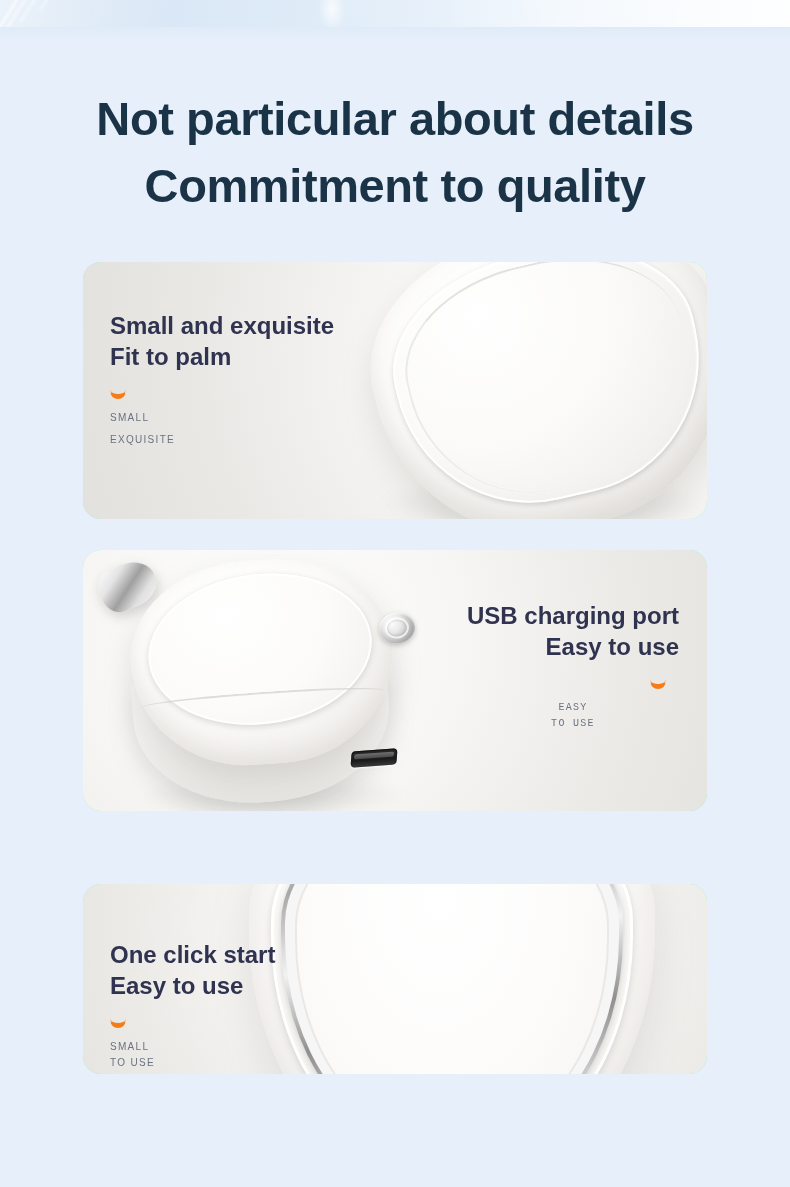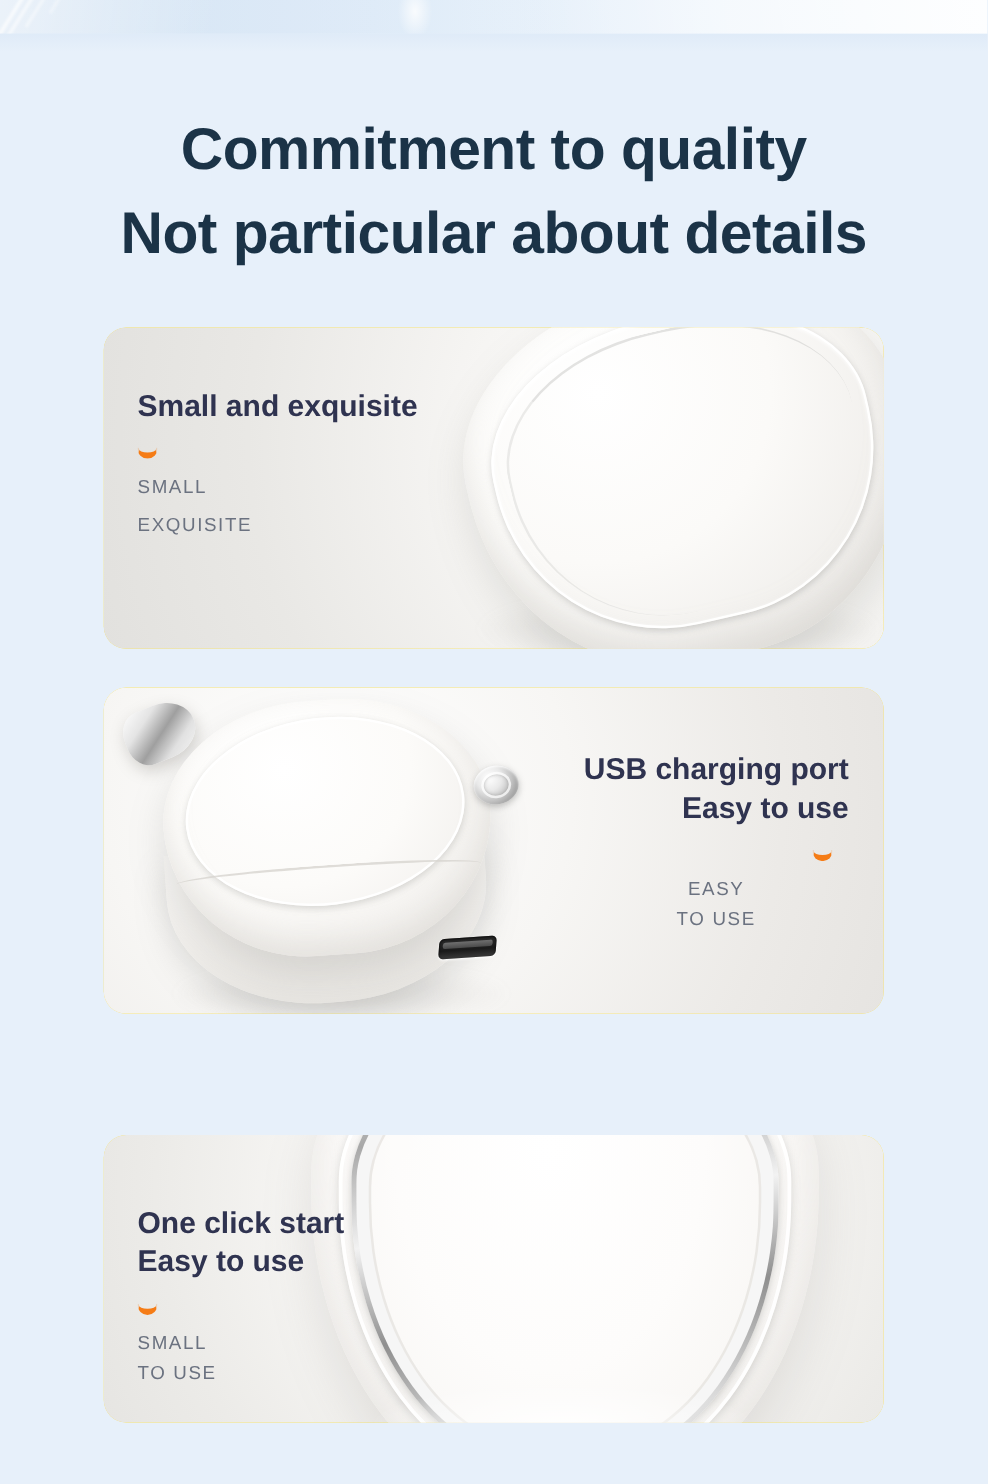--- a/index.html
+++ b/index.html
@@ -66,27 +66,27 @@
     line-height:1.42;
     letter-spacing:-0.4px;
   }
   .headline .line { display:block; white-space:nowrap; }
 
   
   .card {
     position:absolute;
     left:83px;
     width:624px;
-    background:#fde047;
+    background:#86efac;
     border-radius:18px;
     overflow:hidden;
   }
   .card-1 { top:262px; height:257px; }
   .card-2 { top:550px; height:261px; }
-  .card-3 { top:884px; height:230px;margin-top:24px; }
+  .card-3 { top:884px; height:190px; }
 
   .photo {
     position:absolute;
     inset:0;
     overflow:hidden;
   }
 
   
   .txt {
     position:absolute;
@@ -103,30 +103,30 @@
     margin-top:17px;
     width:16px; height:9px;
     border-bottom:5px solid #f57c16;
     border-radius:0 0 9px 9px;
     border-left:1px solid rgba(245,124,22,.25);
     border-right:1px solid rgba(245,124,22,.25);
   }
   .caption {
     margin-top:11px;
     color:#6b7280;
-    font-size:15px;
+    font-size:10px;
     line-height:1.62;
     letter-spacing:1.3px;
     white-space:nowrap;
   }
 
   .txt-left { left:27px; top:48px; text-align:left; }
   .txt-right { right:28px; top:50px; text-align:right; }
   .txt-right .accent { margin-left:auto; margin-right:13px; }
-  .txt-right .caption { text-align:center; padding-right:0; }
+  .txt-right .caption { text-align:center; padding-right:0;font-family:Liberation Mono, monospace; }
 
   
 
   
   .c1-bg {
     position:absolute; inset:0;
     background:
       radial-gradient(circle at 78% 34%, #ffffff 0%, #f6f5f3 38%, #e9e8e5 72%, #e2e1de 100%);
   }
   .c1-body {
@@ -312,36 +312,37 @@
 <div class="top-banner">
   <div class="streak s1"></div>
   <div class="streak s2"></div>
   <div class="streak s3"></div>
   <div class="streak s4"></div>
   <div class="glow"></div>
 </div>
 <div class="banner-fade"></div>
 
 <div class="headline">
+  <span class="line">Not particular about details</span>
   <span class="line">Commitment to quality</span>
-  <span class="line">Not particular about details</span>
 </div>
 
 <div class="card card-1">
   <div class="photo">
     <div class="c1-bg"></div>
     <div class="c1-shadow"></div>
     <div class="c1-body">
       <div class="c1-seam"></div>
       <div class="c1-seam2"></div>
     </div>
 
   </div>
   <div class="txt txt-left">
     <div class="title">Small and exquisite</div>
+    <div class="title">Fit to palm</div>
     <div class="accent"></div>
     <div class="caption">SMALL</div>
     <div class="caption" style="margin-top:6px">EXQUISITE</div>
   </div>
 </div>
 
 <div class="card card-2">
   <div class="photo">
     <div class="c2-bg"></div>
     <div class="c2-shadow"></div>

